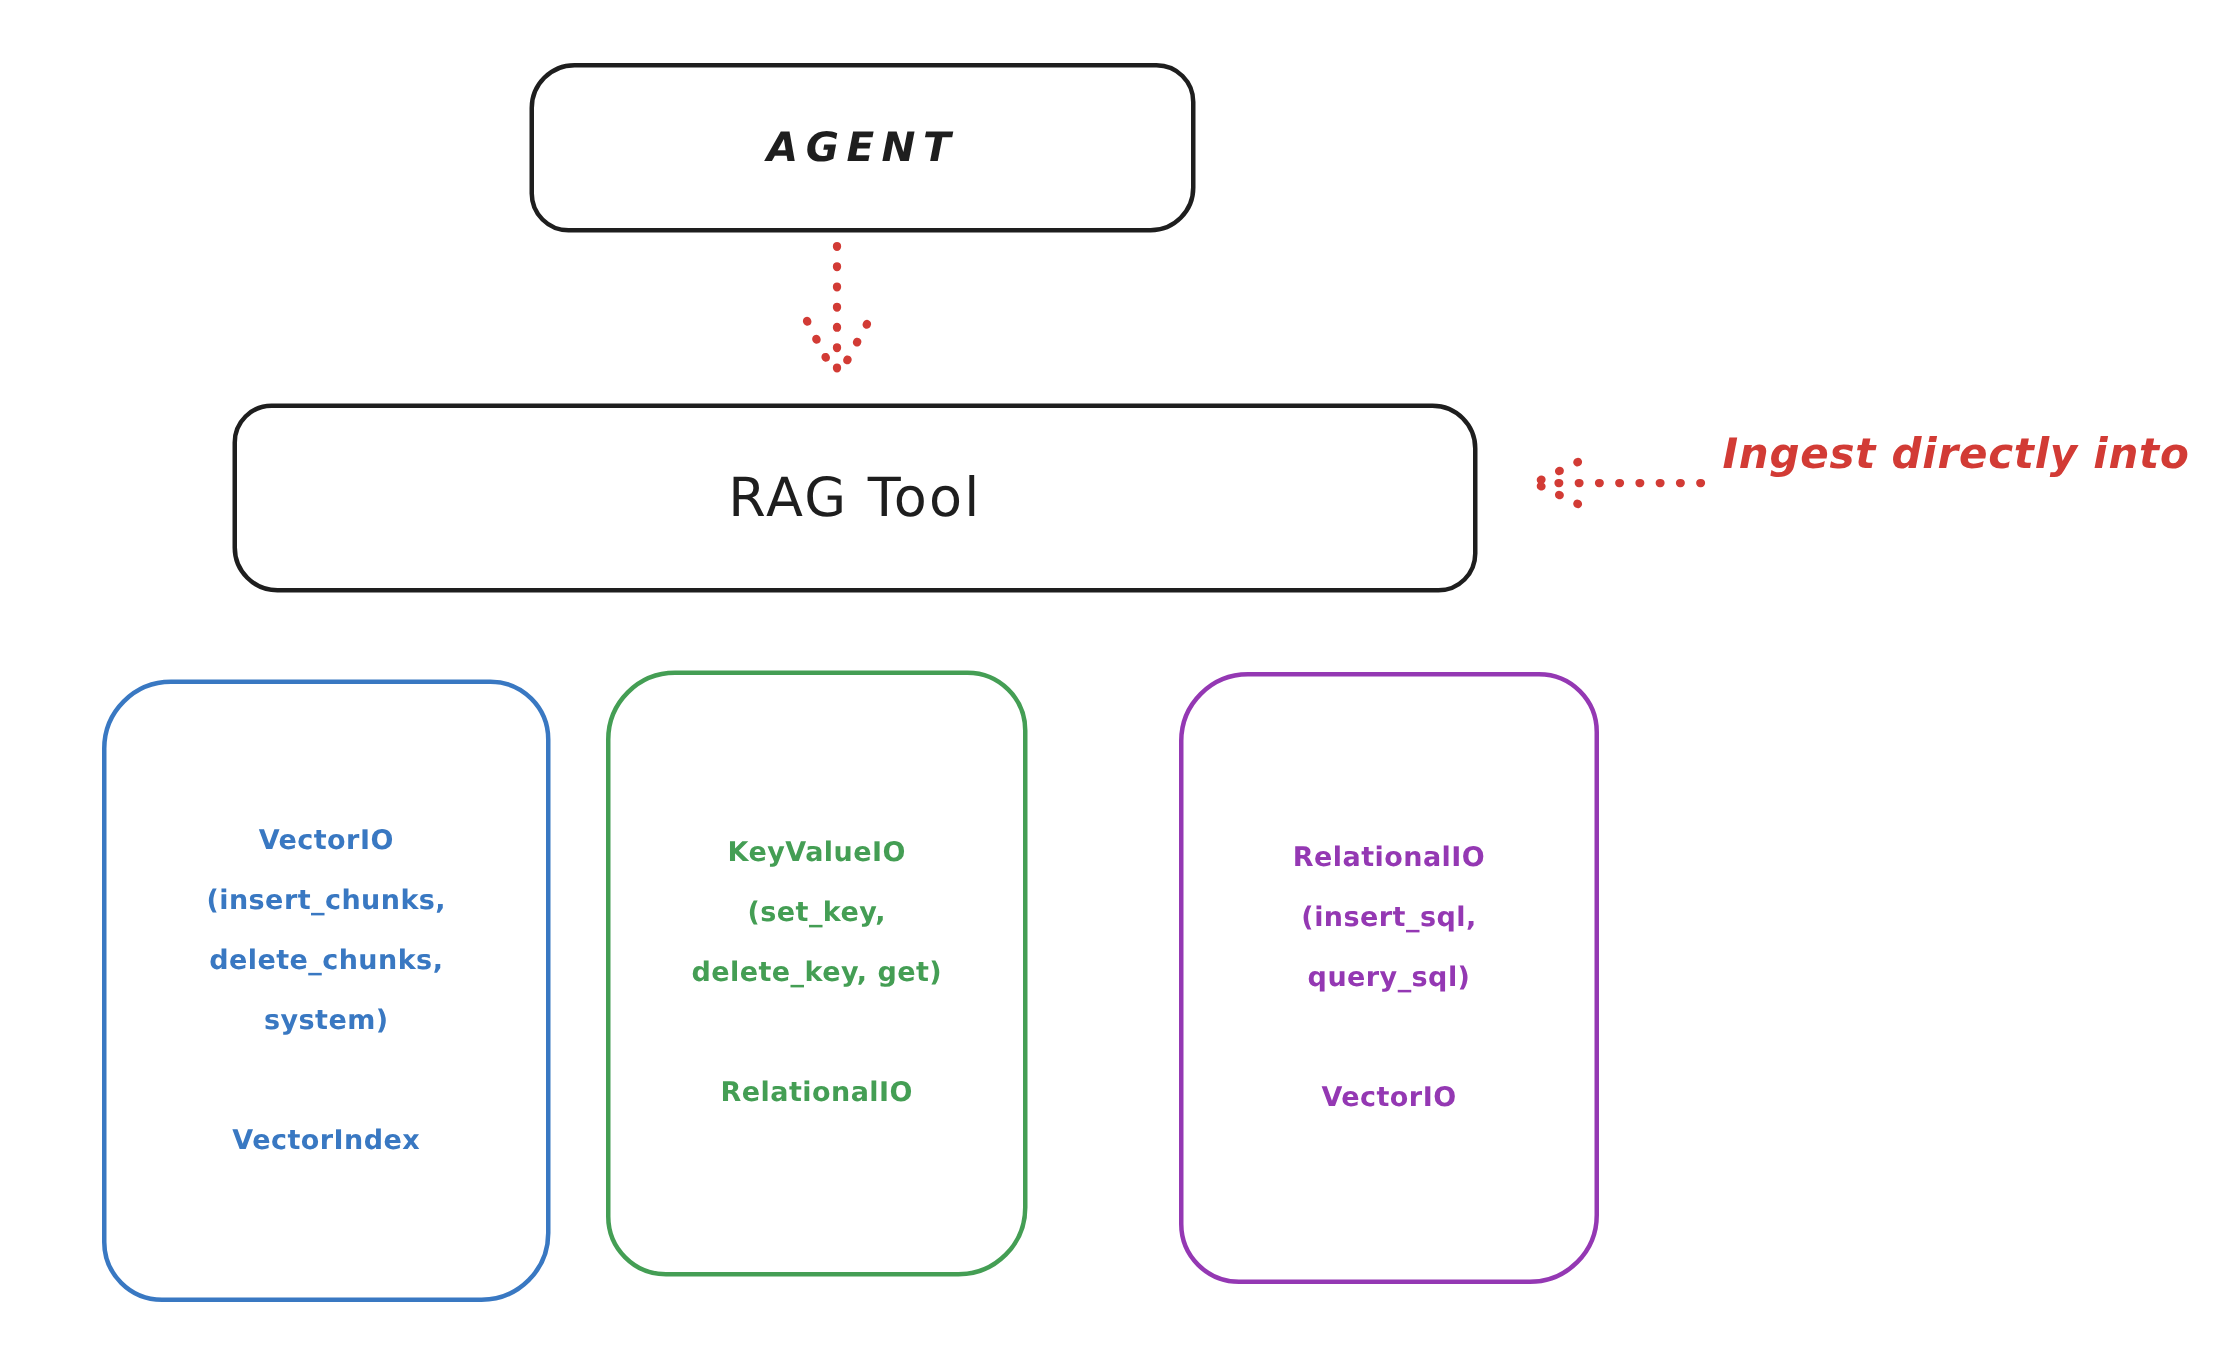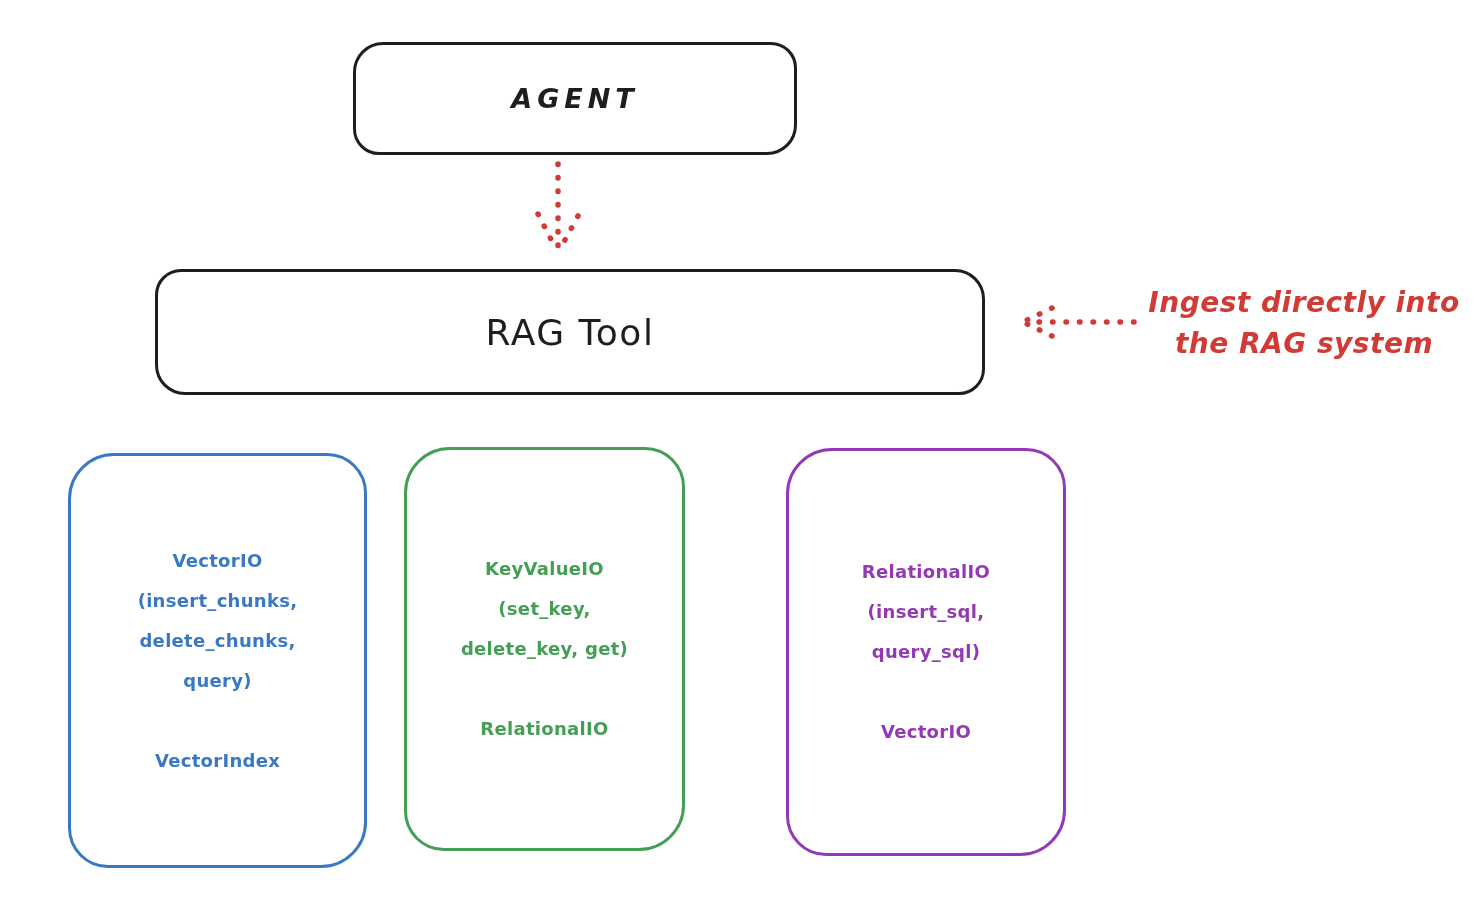--- a/index.html
+++ b/index.html
@@ -108,28 +108,27 @@
   </div>
 
   <svg class="arrow" style="left:1012px; top:300px;" width="130" height="46" viewBox="0 0 130 46" aria-hidden="true">
     <path d="M122,22 L16,22"></path>
     <path d="M40,8 L13,21"></path>
     <path d="M40,36 L13,23"></path>
   </svg>
 
   <div class="annotation">
     <span class="line">Ingest directly into</span>
-    <span class="line">the RAG system</span>
   </div>
 
   <div class="box store-box vector-box">
     <span class="line">VectorIO</span>
     <span class="line">(insert_chunks,</span>
     <span class="line">delete_chunks,</span>
-    <span class="line">query)</span>
+    <span class="line">system)</span>
     <span class="index-label">VectorIndex</span>
   </div>
 
   <div class="box store-box keyvalue-box">
     <span class="line">KeyValueIO</span>
     <span class="line">(set_key,</span>
     <span class="line">delete_key, get)</span>
     <span class="index-label">RelationalIO</span>
   </div>
 

